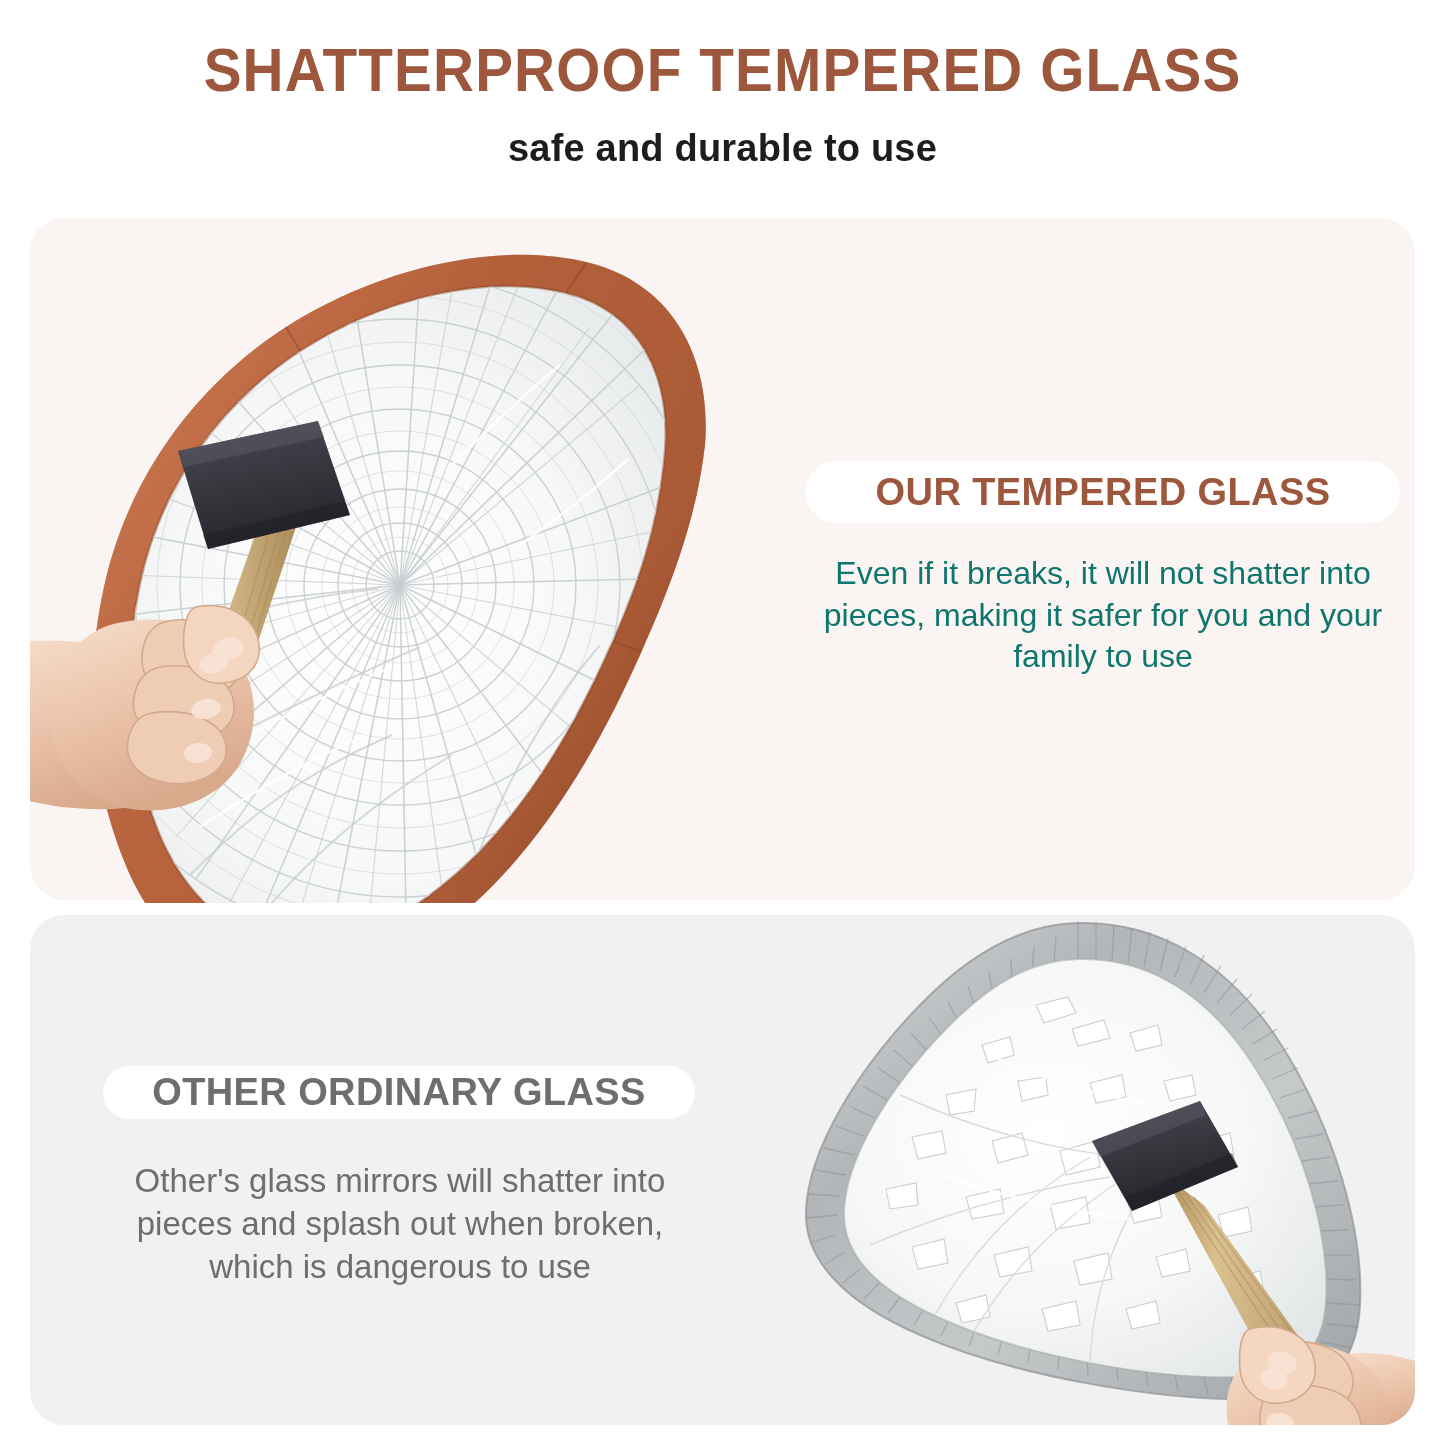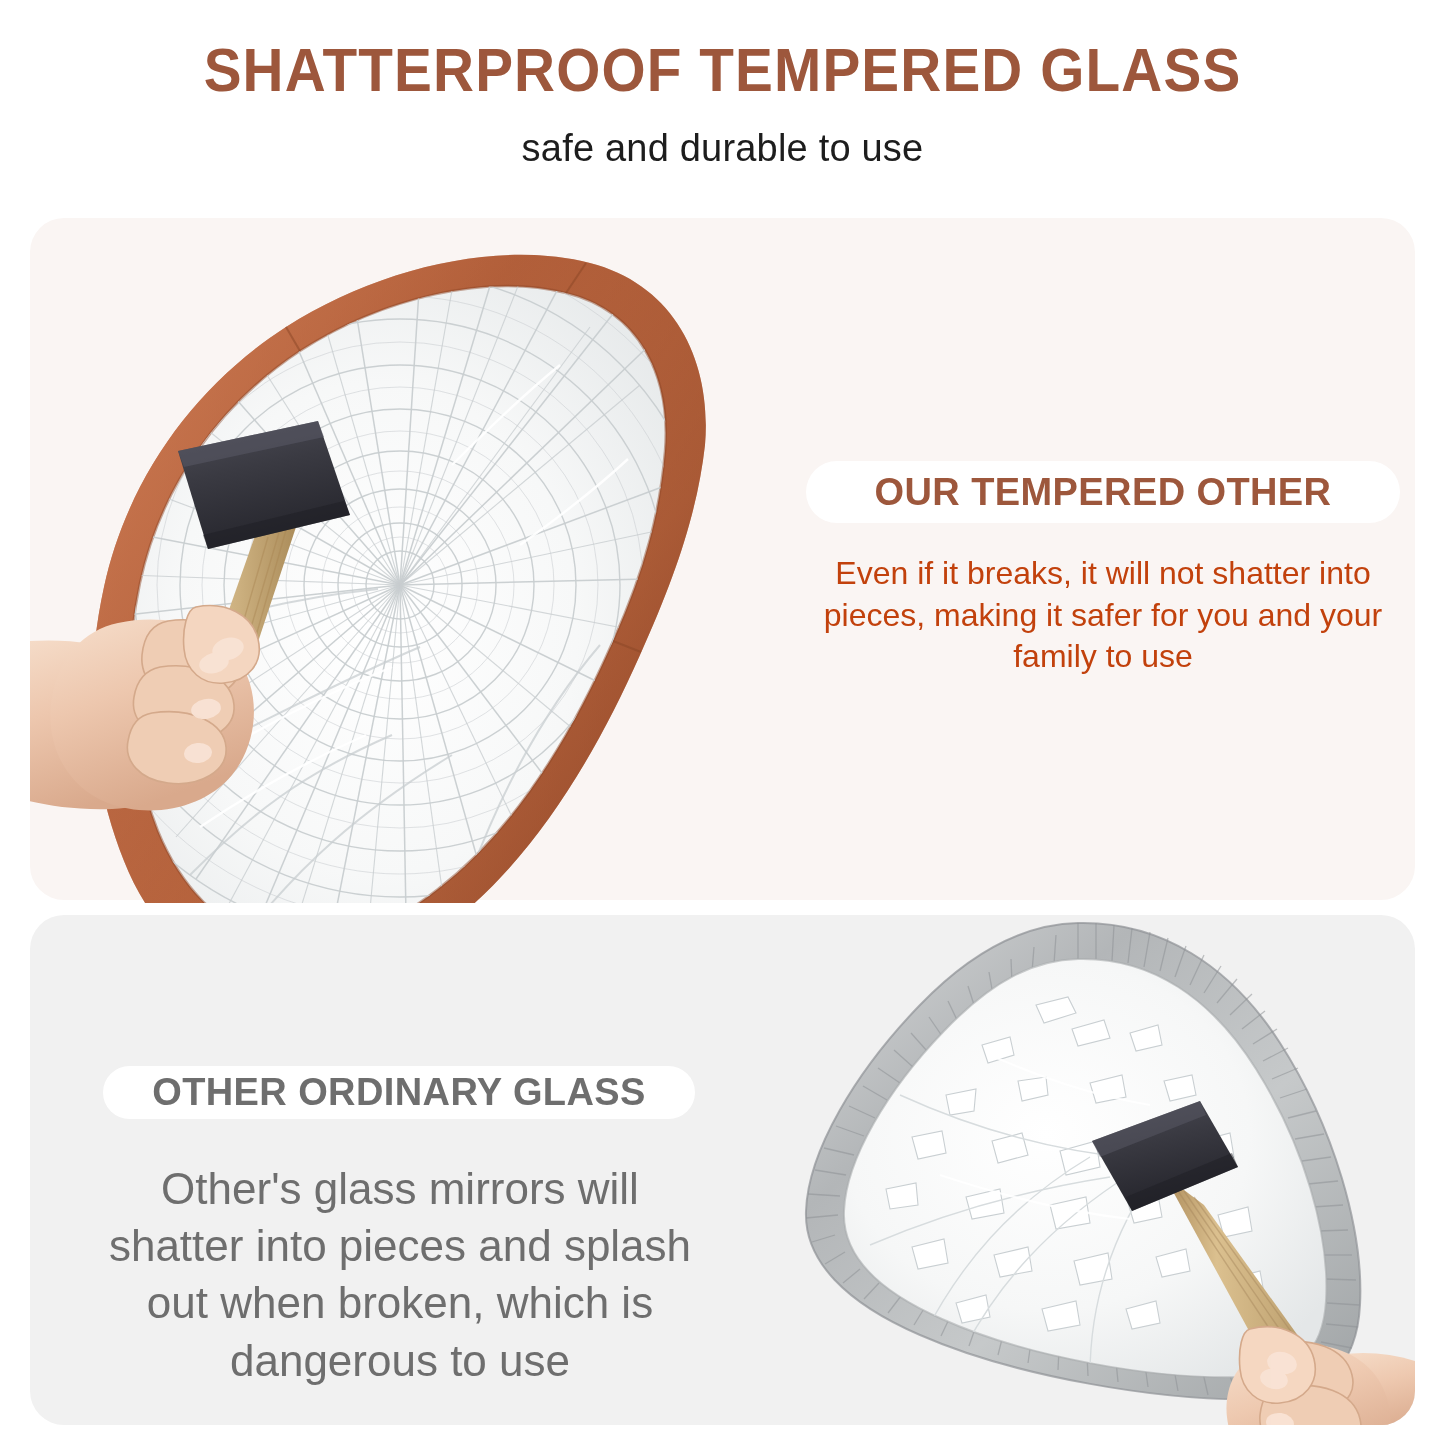--- a/index.html
+++ b/index.html
@@ -22,21 +22,21 @@
     color:#9D573C;
     line-height:1.05;
     transform:scaleX(.93);
     white-space:nowrap;
   }
   .hdr-sub{
     position:absolute;left:0;right:0;top:127px;
     text-align:center;
     font-size:38px;
     color:#1d1d1d;
-    font-weight:400;
+    font-weight:700;
     letter-spacing:.2px;
   }
 
   
   .panel{position:absolute;border-radius:34px;overflow:hidden;}
   .panel-top{
     left:30px;top:218px;width:1385px;height:682px;
     background:#FAF5F3;
   }
   .panel-bottom{
@@ -68,25 +68,25 @@
     font-size:38px;letter-spacing:.4px;
     color:#6E6E6E;
   }
 
   
   .copy{
     position:absolute;text-align:center;line-height:1.30;
   }
   .copy-our{
     left:795px;top:553px;width:616px;
-    font-size:32px;color:#c2410c;
+    font-size:32px;color:#0f766e;
   }
   .copy-other{
     left:100px;top:1160px;width:600px;
-    font-size:44px;color:#6E6E6E;
+    font-size:33px;color:#6E6E6E;
   }
 
   
   .vs{
     position:absolute;left:735px;top:832px;width:175px;height:145px;
     z-index:40;
   }
 </style>
 </head>
 <body>
@@ -534,21 +534,21 @@
             <ellipse cx="522" cy="458" rx="15" ry="11" transform="rotate(14 522 458)"></ellipse>
             <ellipse cx="514" cy="474" rx="14" ry="10" transform="rotate(12 514 474)"></ellipse>
             <ellipse cx="520" cy="518" rx="14" ry="10" transform="rotate(8 520 518)"></ellipse>
             <ellipse cx="530" cy="560" rx="13" ry="9" transform="rotate(4 530 560)"></ellipse>
           </g>
         </g>
       </g>
     </svg>
   </div>
 
-  <div class="pill pill-our">OUR TEMPERED OTHER</div>
+  <div class="pill pill-our">OUR TEMPERED GLASS</div>
 
   <div class="pill pill-other">OTHER ORDINARY GLASS</div>
 
   <div class="copy copy-our">Even if it breaks, it will not shatter into pieces, making it safer for you and your family to use</div>
 
   <div class="copy copy-other">Other's glass mirrors will shatter into pieces and splash out when broken, which is dangerous to use</div>
 
 
 </div>
 

